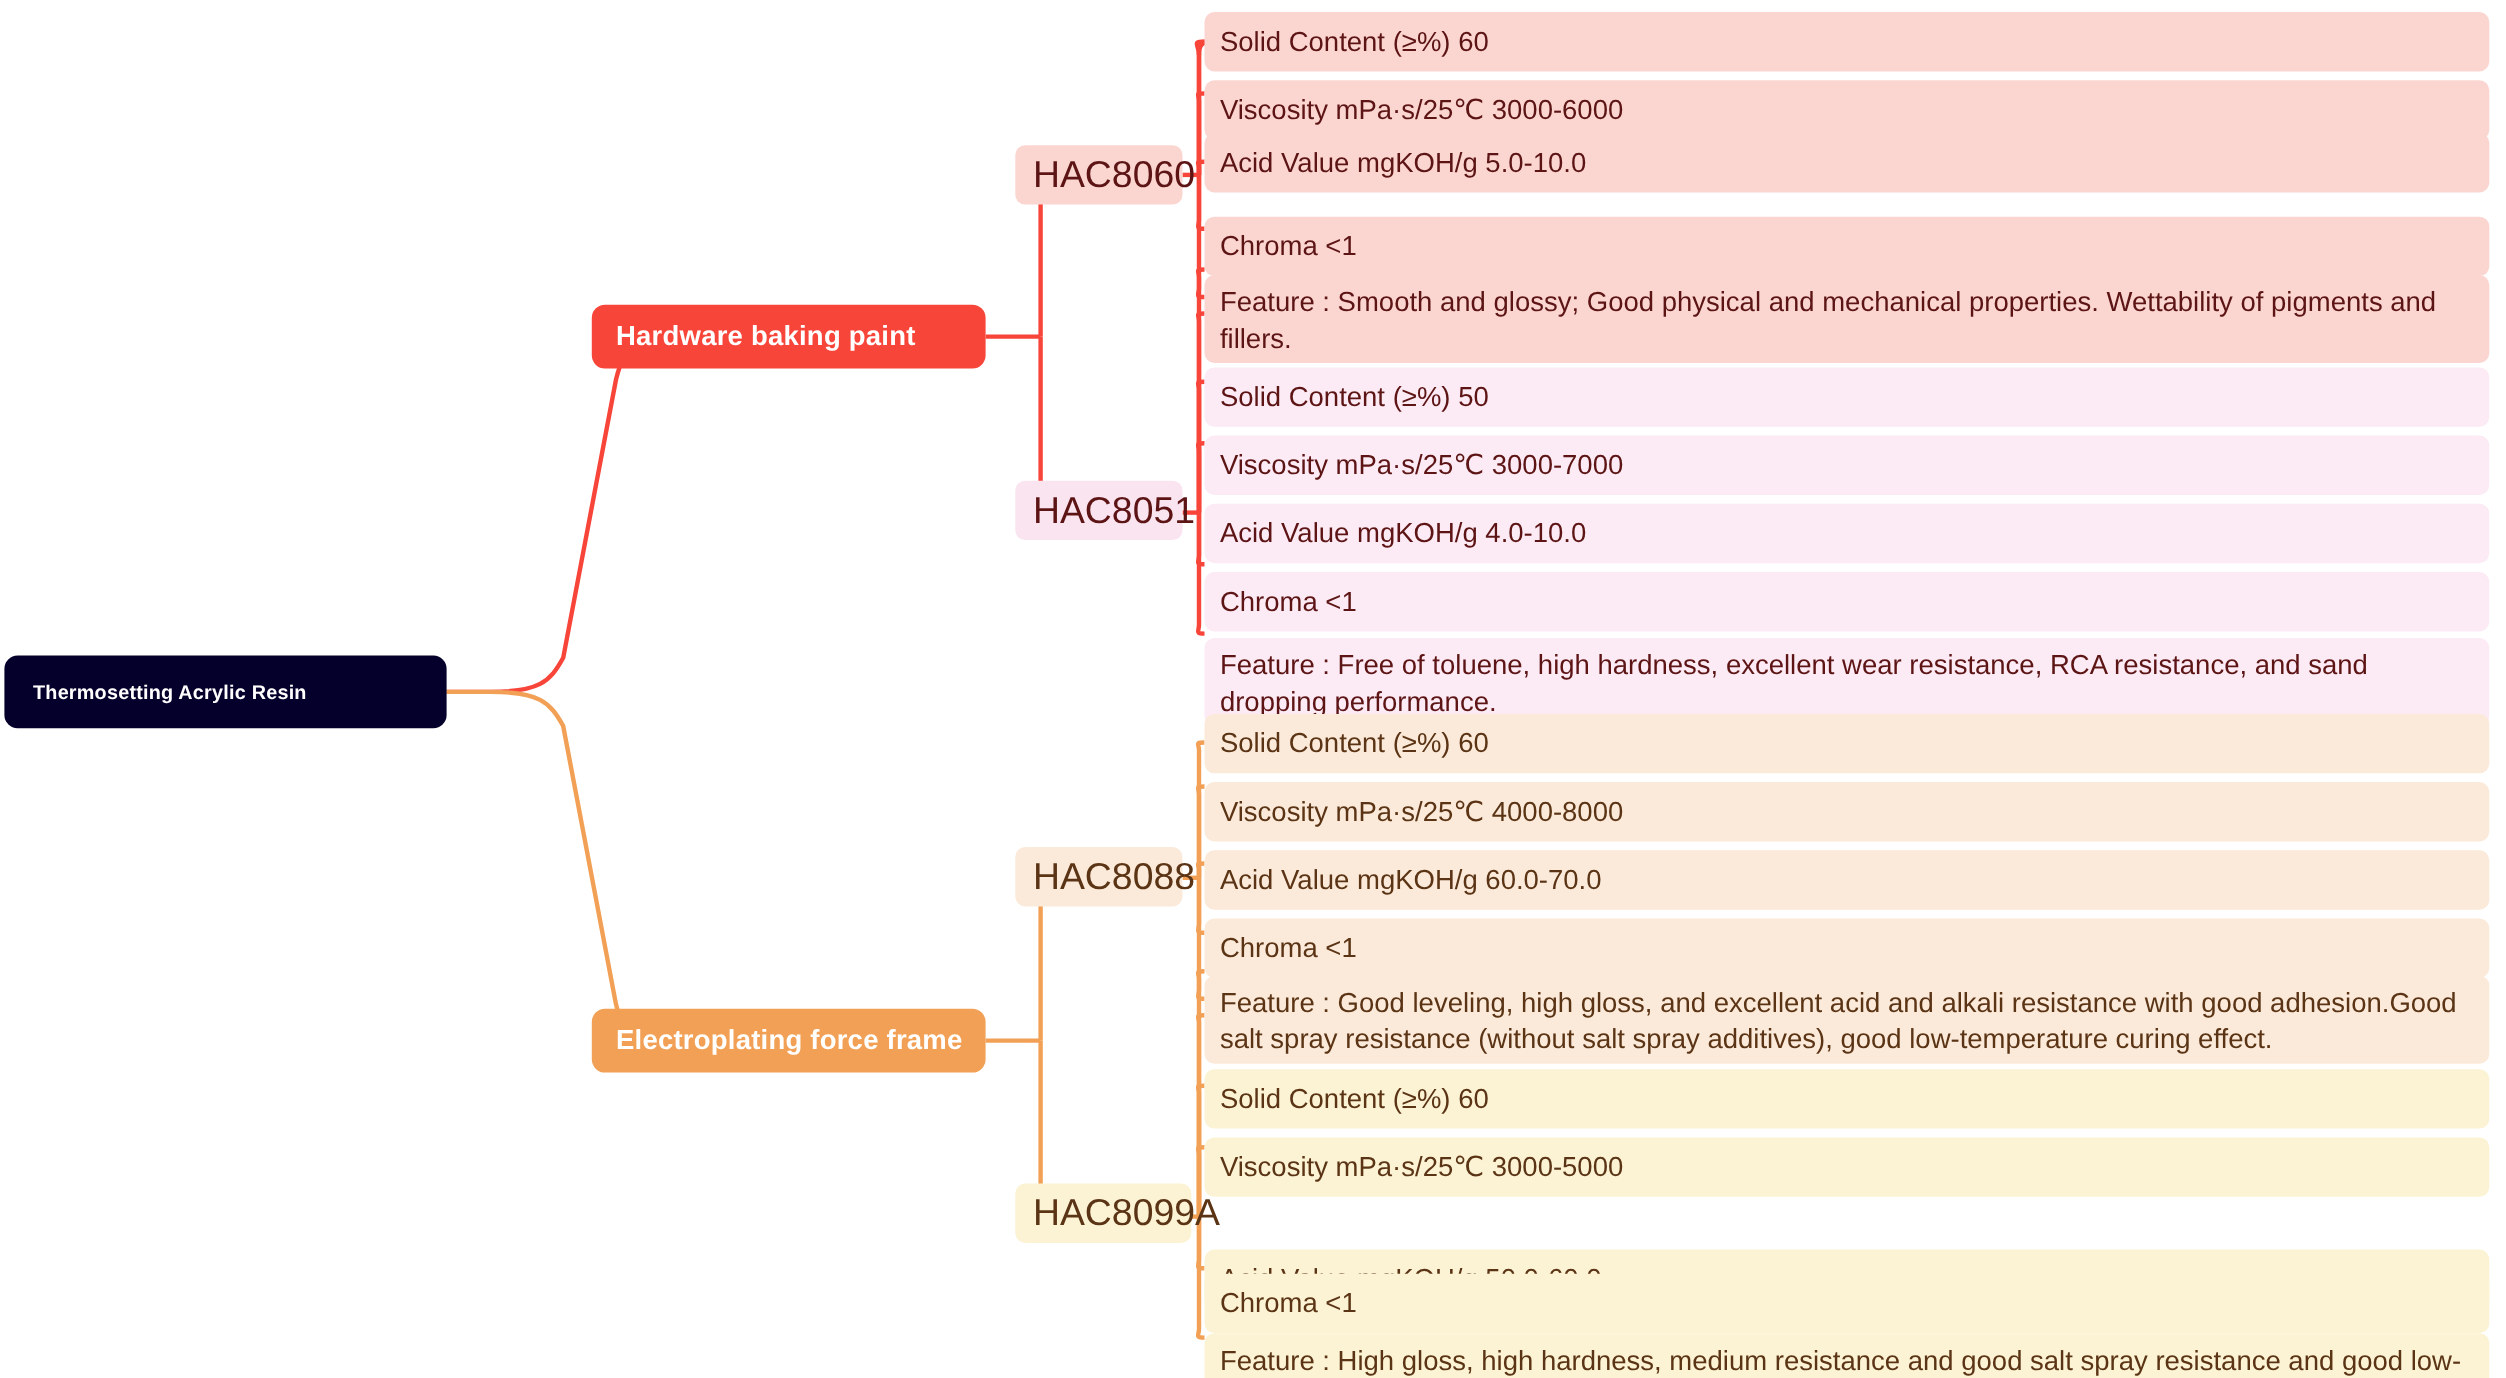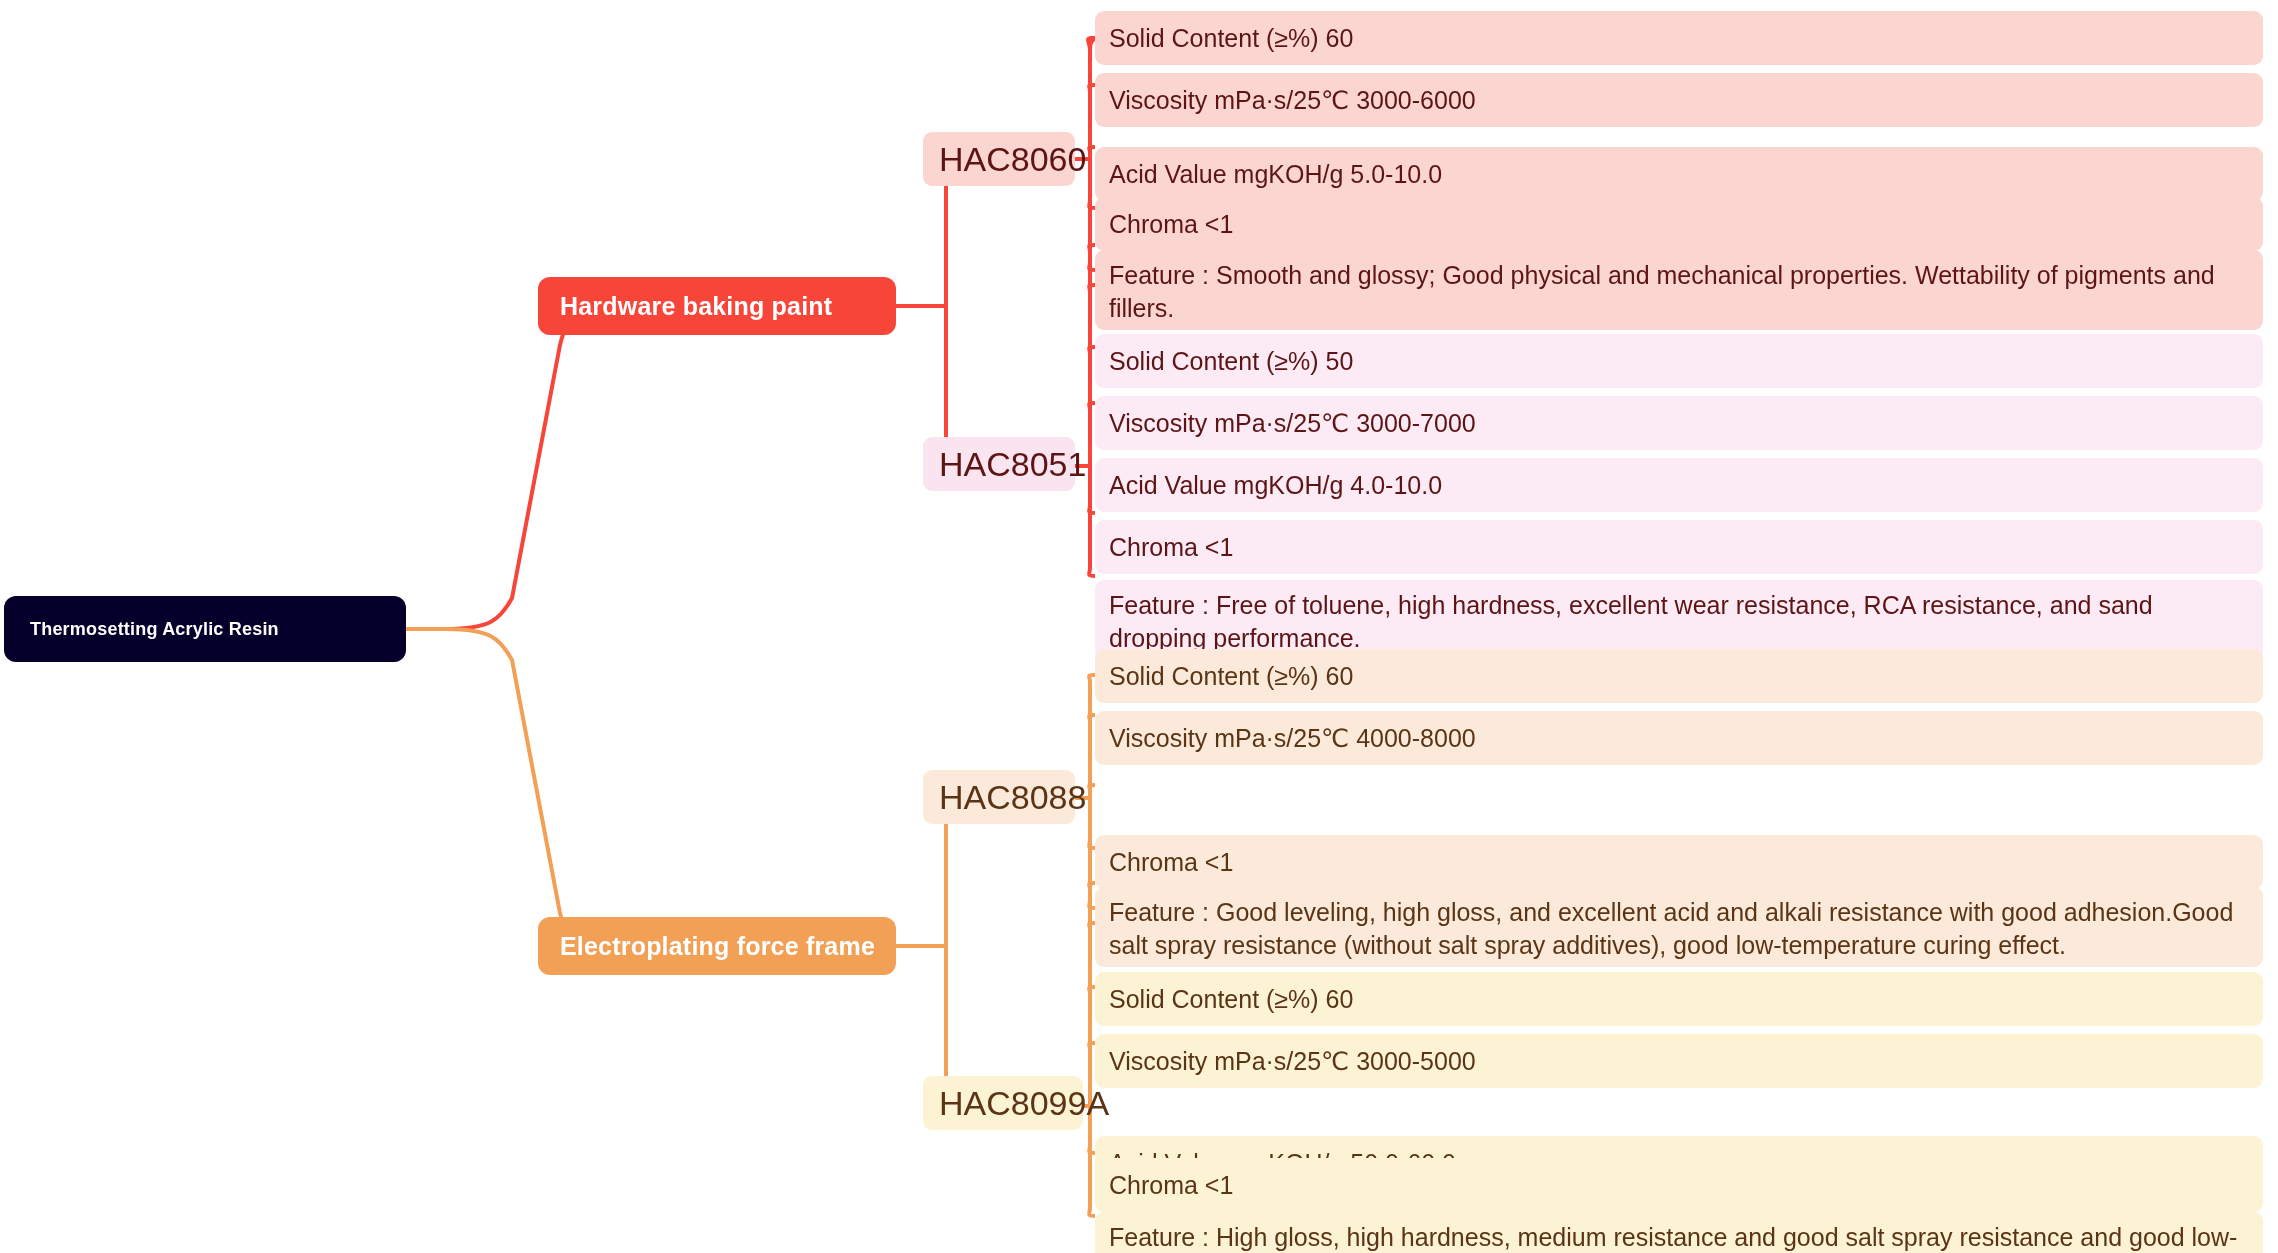--- a/index.html
+++ b/index.html
@@ -132,21 +132,21 @@
   <div class="node sub sub-8099">
     <span>HAC8099A</span>
   </div>
 
   <div class="leaf c-8060" style="top:11px;height:54px;">
     <span class="txt">Solid Content (≥%)     60</span>
     </div>
   <div class="leaf c-8060" style="top:73px;height:54px;">
     <span class="txt">Viscosity mPa·s/25℃     3000-6000</span>
     </div>
-  <div class="leaf c-8060" style="top:147px;height:54px;">
+  <div class="leaf c-8060" style="top:121px;height:54px;">
     <span class="txt">Acid Value mgKOH/g   5.0-10.0</span>
     </div>
   <div class="leaf c-8060" style="top:197px;height:54px;">
     <span class="txt">Chroma   &lt;1</span>
     </div>
   <div class="leaf c-8060 two-line" style="top:250px;height:80px;padding-right:20px;">
     <span class="txt">Feature : Smooth and glossy; Good physical and mechanical properties. Wettability of pigments and fillers.</span>
     </div>
 
   <div class="leaf c-8051" style="top:334px;height:54px;">
@@ -164,20 +164,23 @@
   <div class="leaf c-8051 two-line" style="top:580px;height:80px;padding-right:20px;">
     <span class="txt">Feature : Free of toluene, high hardness, excellent wear resistance, RCA resistance, and sand dropping performance.</span>
     </div>
 
   <div class="leaf c-8088" style="top:649px;height:54px;">
     <span class="txt">Solid Content (≥%)     60</span>
     </div>
   <div class="leaf c-8088" style="top:711px;height:54px;">
     <span class="txt">Viscosity mPa·s/25℃     4000-8000</span>
     </div>
+  <div class="leaf c-8088" style="top:773px;height:54px;">
+    <span class="txt">Acid Value mgKOH/g   60.0-70.0</span>
+    </div>
   <div class="leaf c-8088" style="top:835px;height:54px;">
     <span class="txt">Chroma   &lt;1</span>
     </div>
   <div class="leaf c-8088 two-line" style="top:887px;height:80px;padding-right:20px;">
     <span class="txt">Feature : Good leveling, high gloss, and excellent acid and alkali resistance with good adhesion.Good salt spray resistance (without salt spray additives), good low-temperature curing effect.</span>
     </div>
 
   <div class="leaf c-8099" style="top:972px;height:54px;">
     <span class="txt">Solid Content (≥%)     60</span>
     </div>

